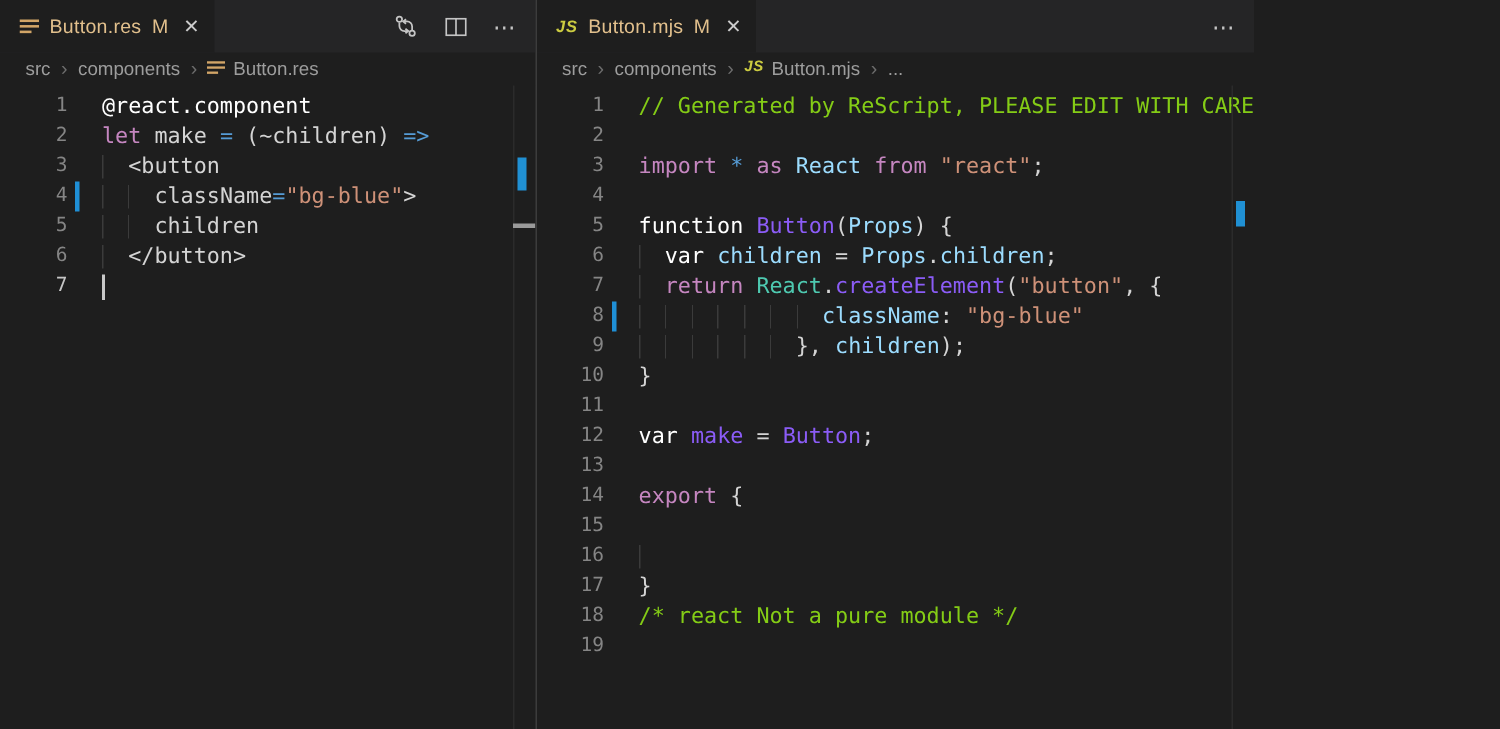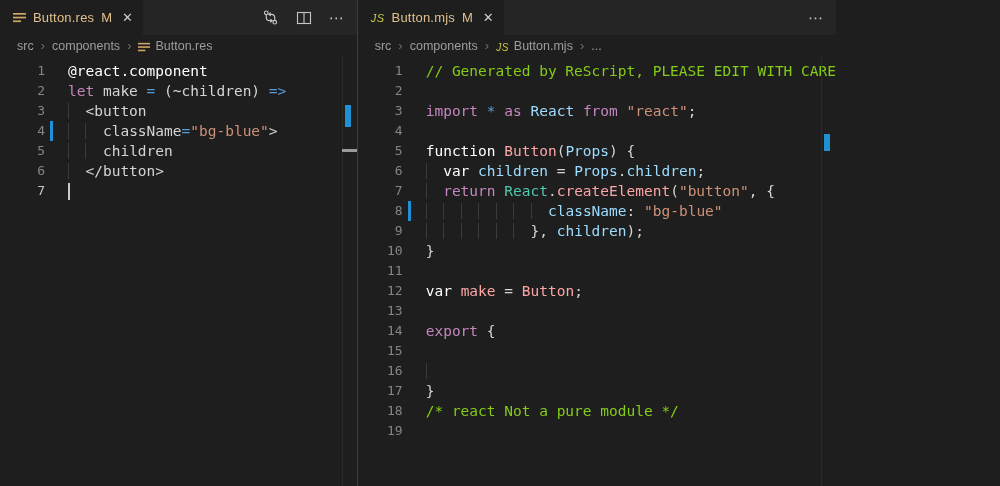--- a/index.html
+++ b/index.html
@@ -32,24 +32,24 @@
     display:flex; align-items:center; gap:17px; color:#c5c5c5;
   }
   .tab-actions .glyph { font-size:15px; letter-spacing:1px; color:#c5c5c5; }
   .icon-svg { display:block; }
 
   
   .breadcrumbs {
     height:22px; display:flex; align-items:center; padding-left:17px;
     font-size:12.5px; color:#9d9d9d; gap:7px; background:#1e1e1e;
   }
-  .crumb { display:flex; align-items:flex-end; gap:5px; cursor:pointer; }
+  .crumb { display:flex; align-items:flex-start; gap:5px; cursor:pointer; }
   .crumb-sep { color:#6d6d6d; font-size:13px; margin-top:-1px; }
   .js-badge {
-    color:#cbcb41; font-weight:normal; font-size:10px; font-style:italic;
+    color:#cbcb41; font-weight:bold; font-size:10px; font-style:italic;
     letter-spacing:.5px;
   }
   .js-badge.tabsize { font-size:11px; }
 
   
   .editor { position:relative; padding-top:4px; }
   .codeline {
     display:flex; height:20px; line-height:20px; white-space:pre;
     font-family:"DejaVu Sans Mono","Liberation Mono",monospace; font-size:14.5px;
   }
@@ -64,21 +64,21 @@
     background:#1f8fd6;
   }
   .codetext { flex:1; color:#d4d4d4; }
 
   .tk-p { color:#d4d4d4; }
   .tk-kb { color:#ffffff; }
   .tk-km { color:#c586c0; }
   .tk-o { color:#569cd6; }
   .tk-s { color:#ce9178; }
   .tk-v { color:#9cdcfe; }
-  .tk-f { color:#fca5a5; }
+  .tk-f { color:#8b5cf6; }
   .tk-t { color:#4ec9b0; }
   .tk-c { color:#84cc16; }
   .tk-i { box-shadow: inset 1px 0 0 #3b3b3b; }
 
   .cursor {
     display:inline-block; width:2px; height:17px; margin-top:1.5px;
     background:#c8c8c8; vertical-align:top;
   }
 
   

